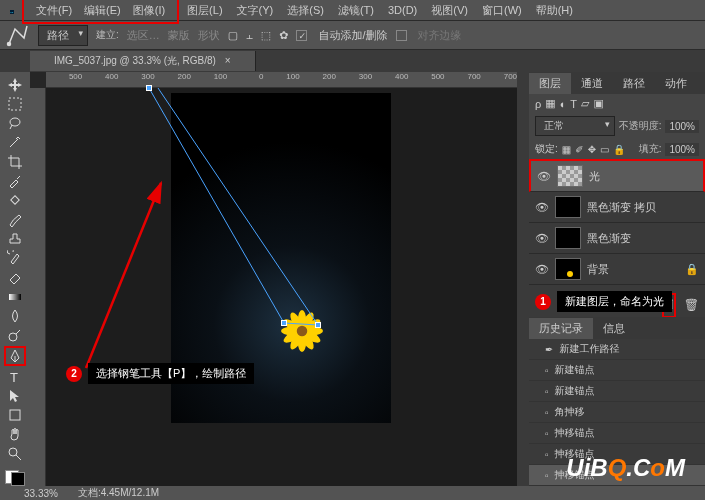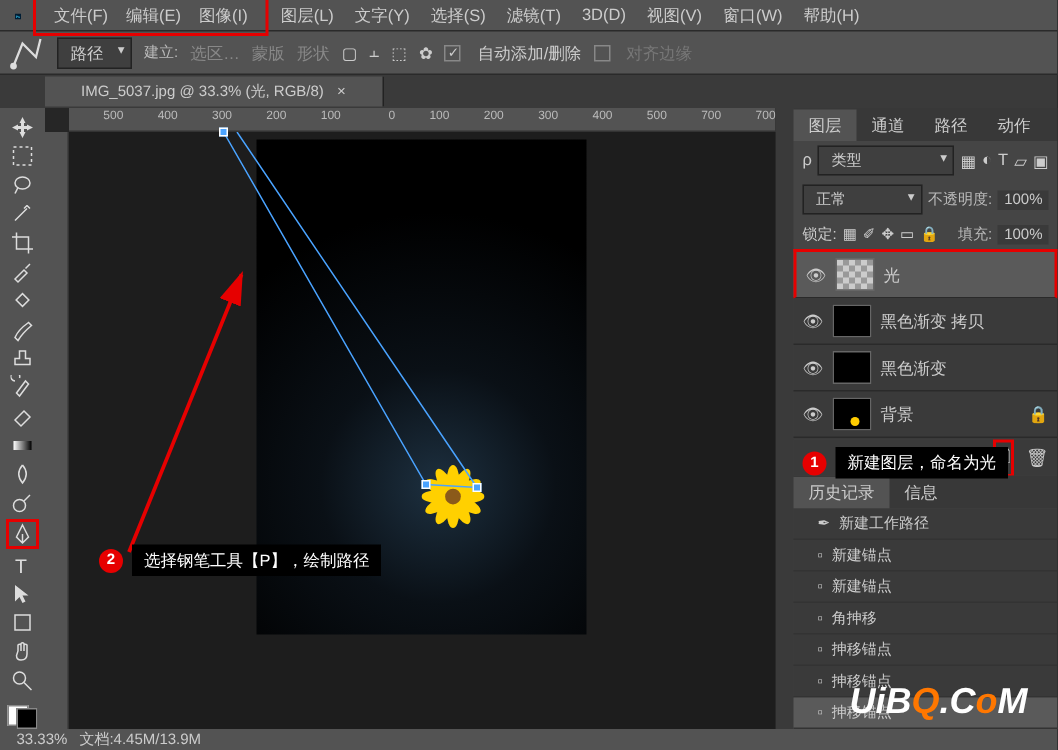--- a/index.html
+++ b/index.html
@@ -45,21 +45,21 @@
 .lock-row { background: #454545; padding: 3px 6px; font-size: 10px; display: flex; align-items: center; gap: 4px; }
 .layer-list { background: #3a3a3a; flex: 1; }
 .layer { display: flex; align-items: center; padding: 4px 6px; gap: 6px; border-bottom: 1px solid #2a2a2a; }
 .layer.selected { background: #5a5a5a; }
 .eye { width: 14px; text-align: center; }
 .thumb { width: 26px; height: 22px; background: #000; border: 1px solid #666; position: relative; }
 .thumb.checker { background: repeating-conic-gradient(#999 0 25%, #ccc 0 50%) 0 0/8px 8px; }
 .layer-name { font-size: 11px; }
 .layer-footer { background: #3a3a3a; height: 24px; display: flex; align-items: center; justify-content: flex-end; gap: 8px; padding: 0 6px; font-size: 12px; }
 .history-panel .hist-item { display: flex; align-items: center; gap: 6px; padding: 3px 16px; font-size: 10px; border-bottom: 1px solid #333; }
-.statusbar { height: 14px; background: #535353; display: flex; align-items: center; gap: 8px; padding: 0 11px; font-size: 10px; }
+.statusbar { height: 14px; background: #535353; display: flex; align-items: center; gap: 20px; padding: 0 24px; font-size: 10px; }
 .watermark { position: absolute; right: 20px; bottom: 18px; font-size: 24px; font-weight: bold; color: #fff; font-style: italic; }
 .watermark .o { color: #ff7700; }
 </style>
 </head>
 <body>
 
 <div class="menubar">
   <span class="logo">
     <svg viewBox="0 0 16 16">
         <rect width="16" height="16" fill="#001d34"></rect>
@@ -297,21 +297,20 @@
   <div class="panels">
 
     <div class="panel-tabs">
       <span class="active">图层</span>
       <span>通道</span>
       <span>路径</span>
       <span>动作</span>
     </div>
     <div class="panel-row">
       <span>ρ</span>
-      <span class="dropdown">类型</span>
       <span>▦</span>
       <span>◐</span>
       <span>T</span>
       <span>▱</span>
       <span>▣</span>
     </div>
     <div class="panel-row">
       <span class="dropdown" style="width:60px">正常</span>
       <span class="mini-label">不透明度:</span>
       <span class="pct-box">100%</span>
@@ -401,18 +400,18 @@
       <div class="hist-item" style="background:#5a5a5a">
           <span>▫</span>
           <span>抻移锚点</span>
         </div>
     </div>
   </div>
 </div>
 
 <div class="statusbar">
   <span>33.33%</span>
-  <span>文档:4.45M/13.9M</span>
+  <span>文档:4.45M/12.1M</span>
 </div>
 
 <div class="watermark">
   <span>UiB</span><span class="o">Q</span><span>.C</span><span class="o">o</span><span>M</span>
 </div>
 
 </body></html>

